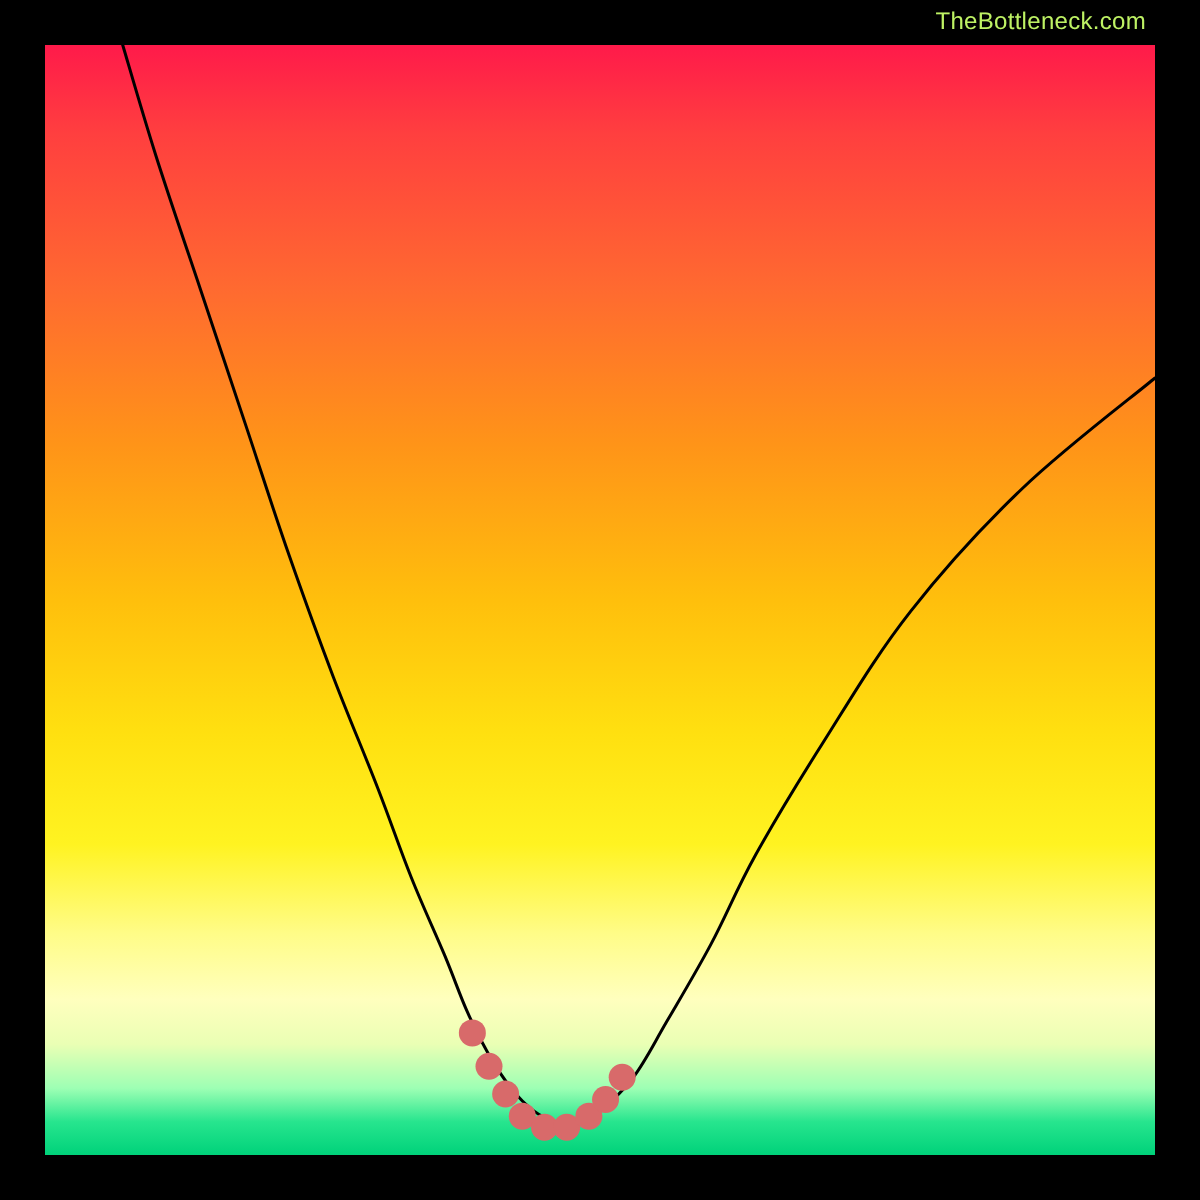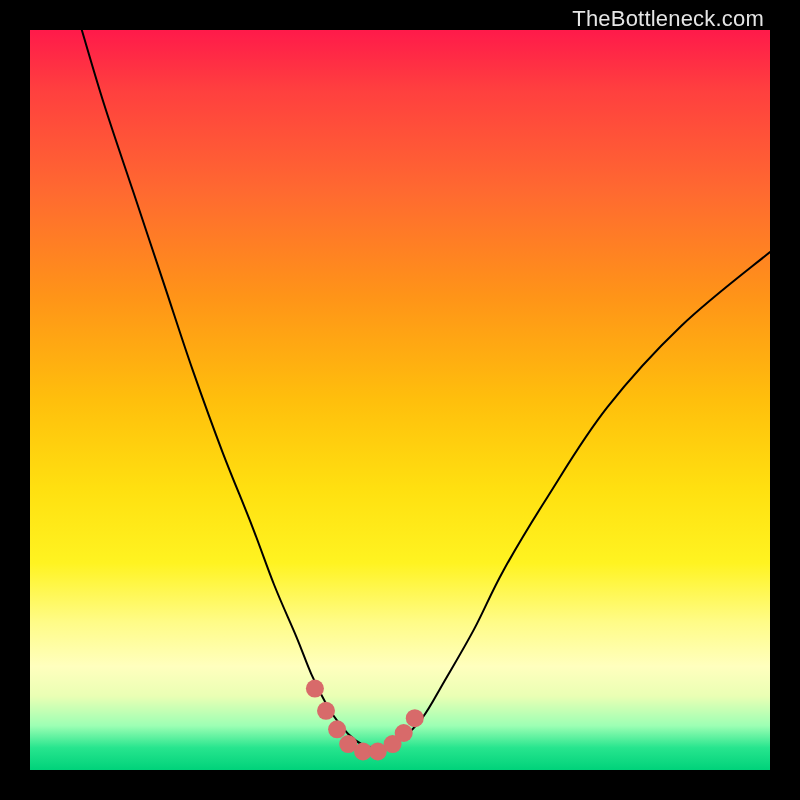--- a/index.html
+++ b/index.html
@@ -37,22 +37,22 @@
       #eaffb4 90%,
       #9dffb4 94%,
       #27e58e 97%,
       #00d27a 100%
     );
   }
   .watermark {
     position: absolute;
     top: 6px;
     right: 36px;
-    color: #e5e5e5;
-    font-size: 22px;
+    color: #bef264;
+    font-size: 16px;
     font-weight: 500;
     letter-spacing: 0.2px;
     user-select: none;
   }
   svg.curve-layer {
     position: absolute;
     left: 0;
     top: 0;
     width: 740px;
     height: 740px;

